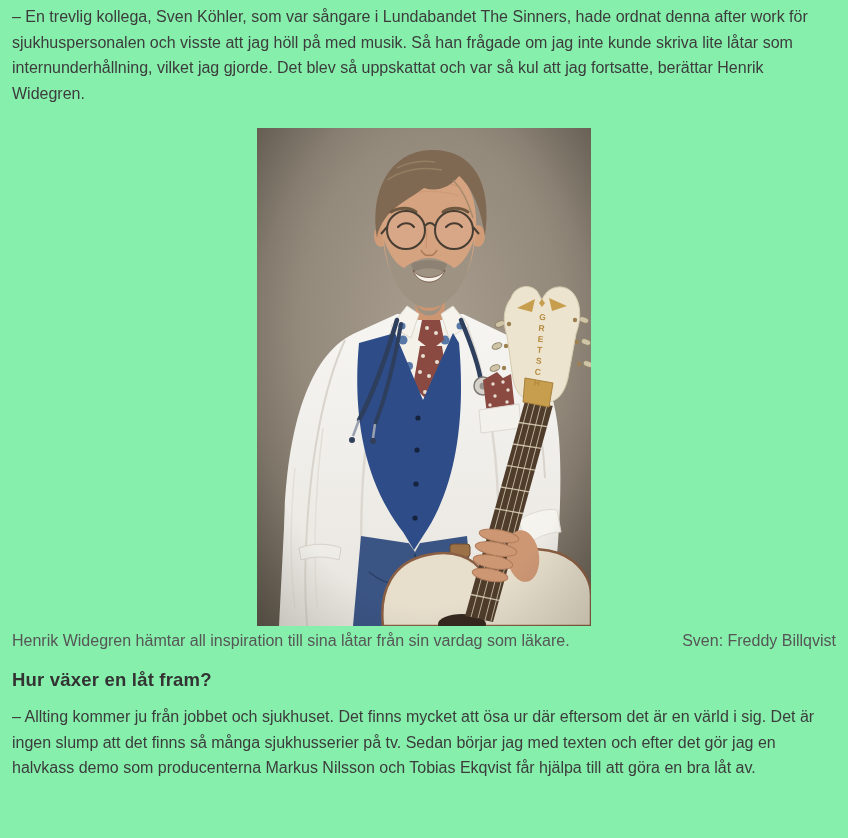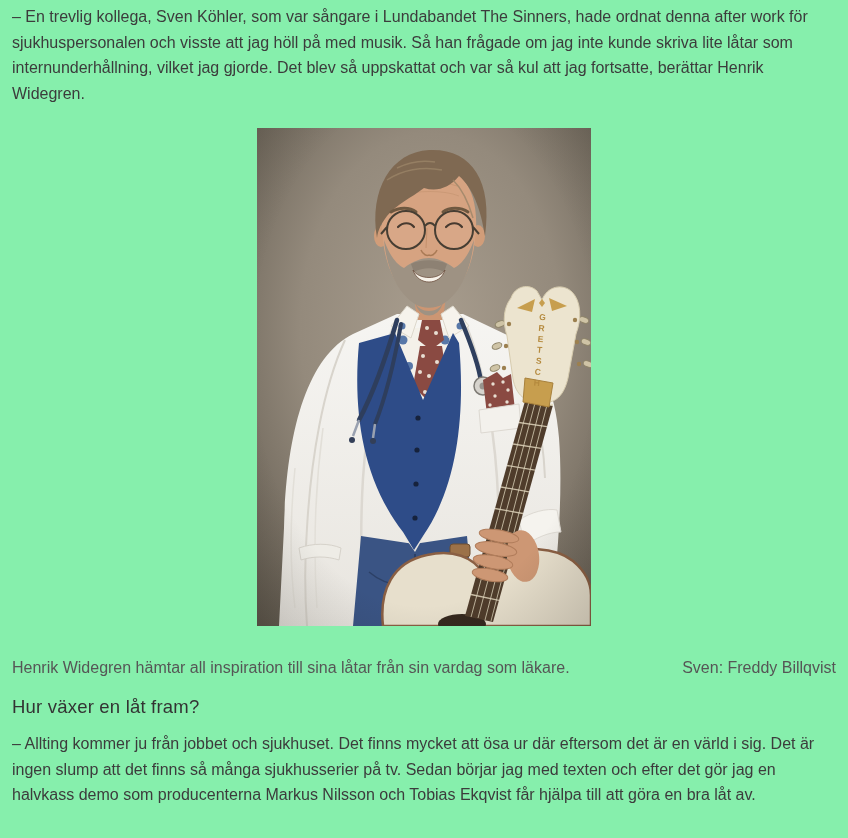--- a/index.html
+++ b/index.html
@@ -6,27 +6,27 @@
   .page{
     width:848px;height:838px;box-sizing:border-box;
     padding:4px 12px 0;overflow:hidden;background:#86efac;
     font-family:"Liberation Sans","DejaVu Sans",sans-serif;
   }
   p.body-text{font-size:16px;line-height:25.5px;color:#3c3c3c;margin:0;}
   figure.article-figure{margin:22px 0 0;}
   .photo-wrap{text-align:center;}
   .photo-wrap svg{display:inline-block;vertical-align:top;}
   figcaption.caption-row{
-    display:flex;align-items:flex-start;margin-top:30px;
+    display:flex;align-items:flex-start;margin-top:3px;
     font-size:16px;line-height:23px;color:#565656;
   }
   .caption-text{max-width:575px;}
   .photo-credit{margin-left:auto;white-space:nowrap;padding-left:20px;}
   h2.section-heading{
-    font-size:18.5px;font-weight:400;color:#333333;margin:17px 0 13px;
+    font-size:18.5px;font-weight:700;color:#333333;margin:17px 0 13px;
     letter-spacing:.2px;
   }
   .brand-vert{
     writing-mode:vertical-rl;text-orientation:upright;
     font-family:"Liberation Sans",sans-serif;font-weight:bold;
     font-size:8.5px;letter-spacing:1px;
   }
 </style>
 </head>
 <body>

